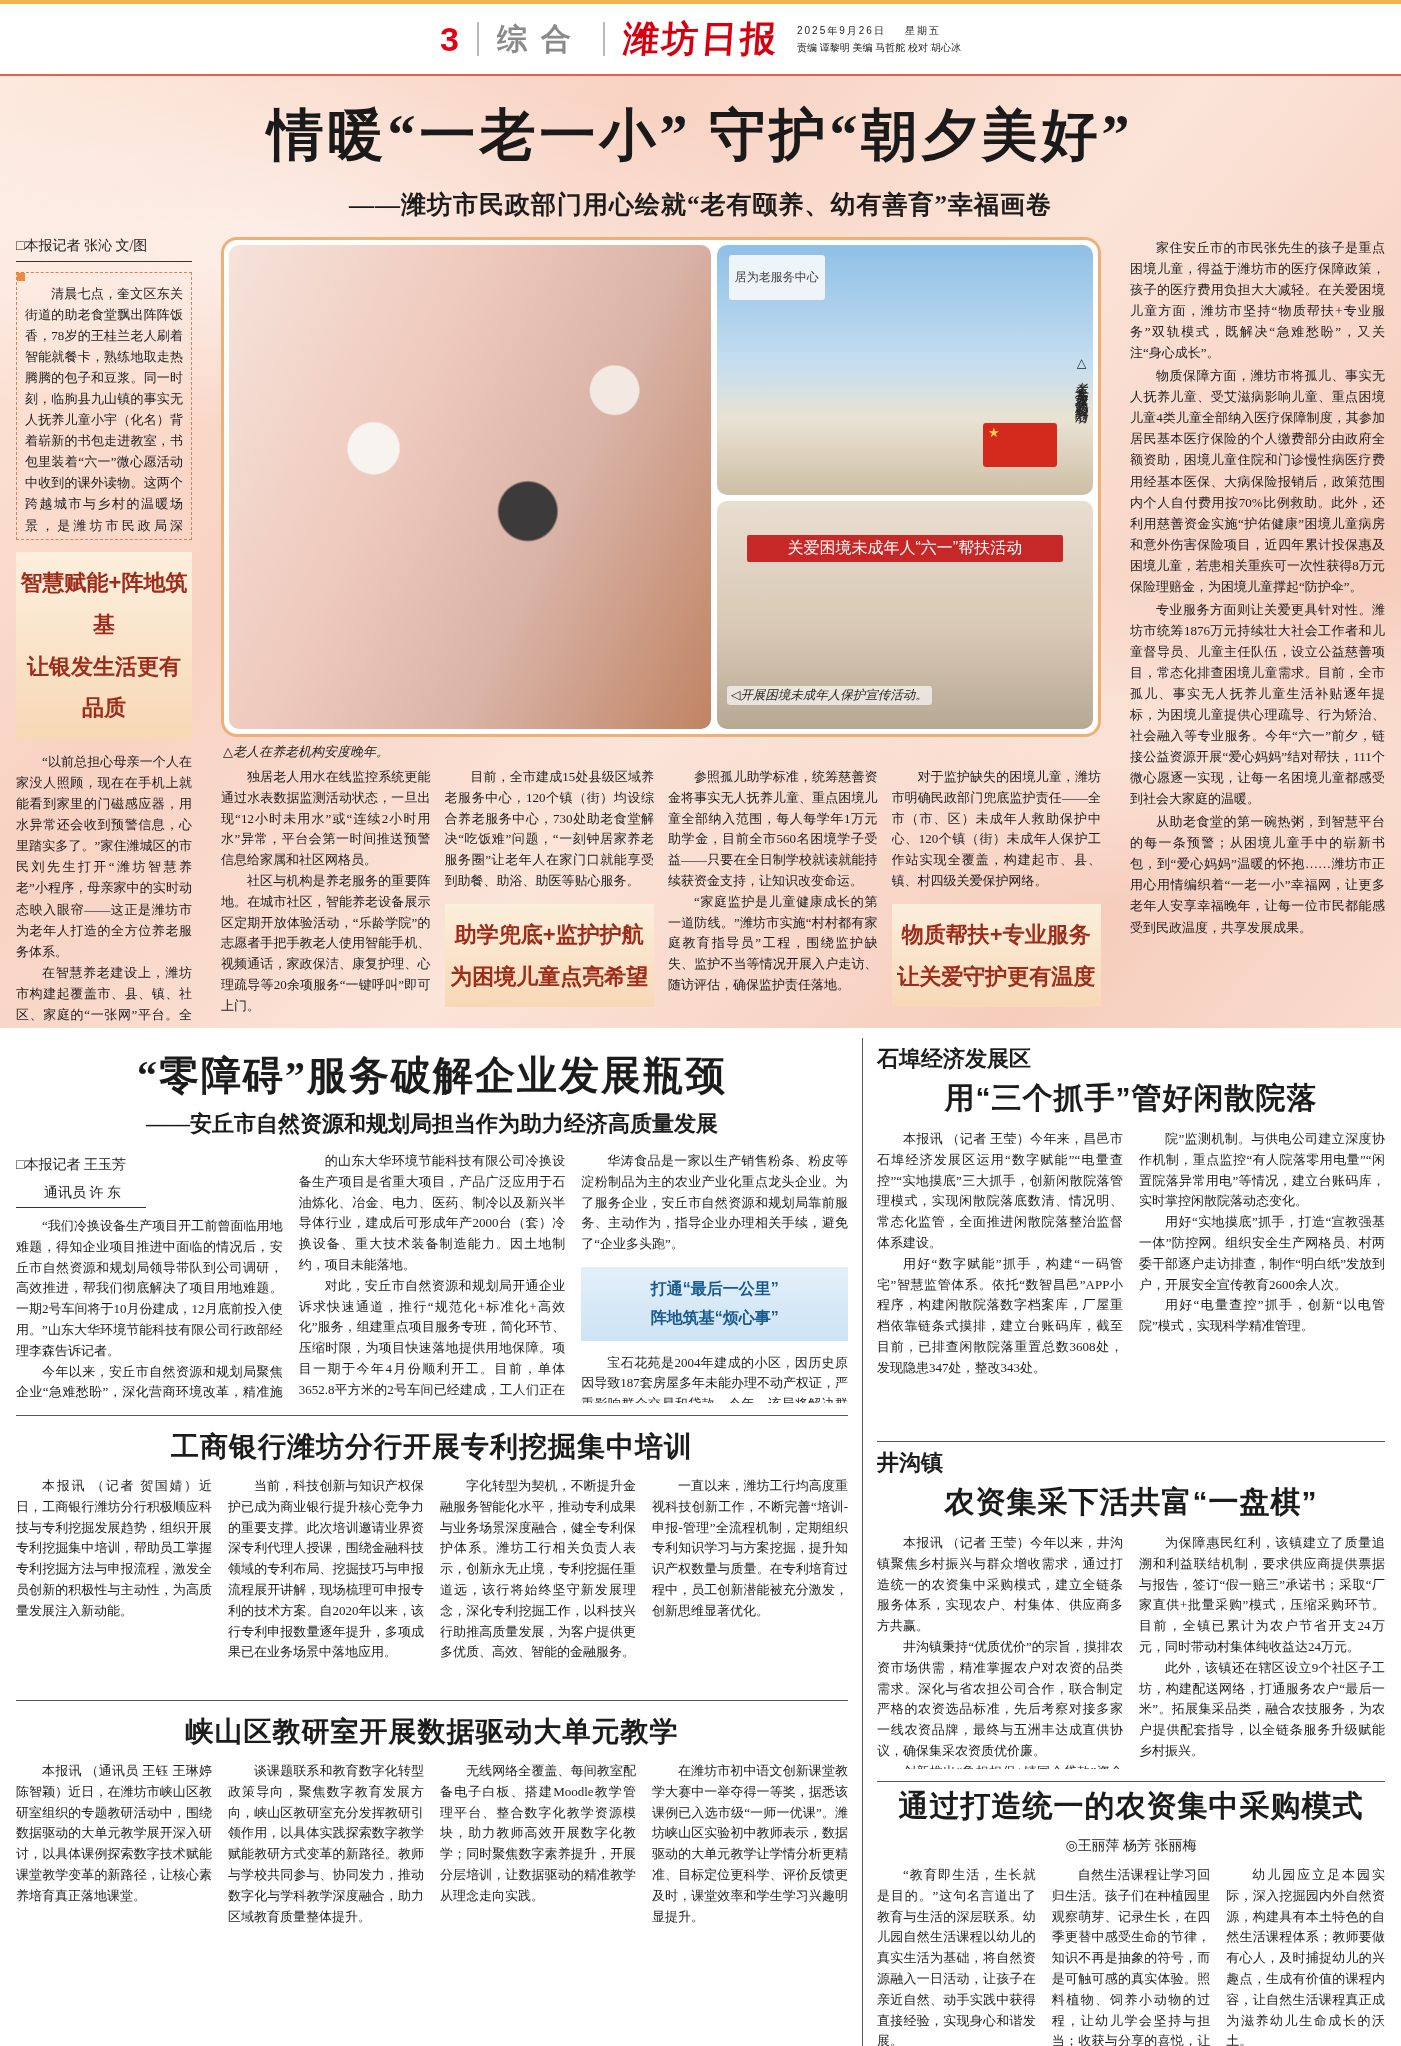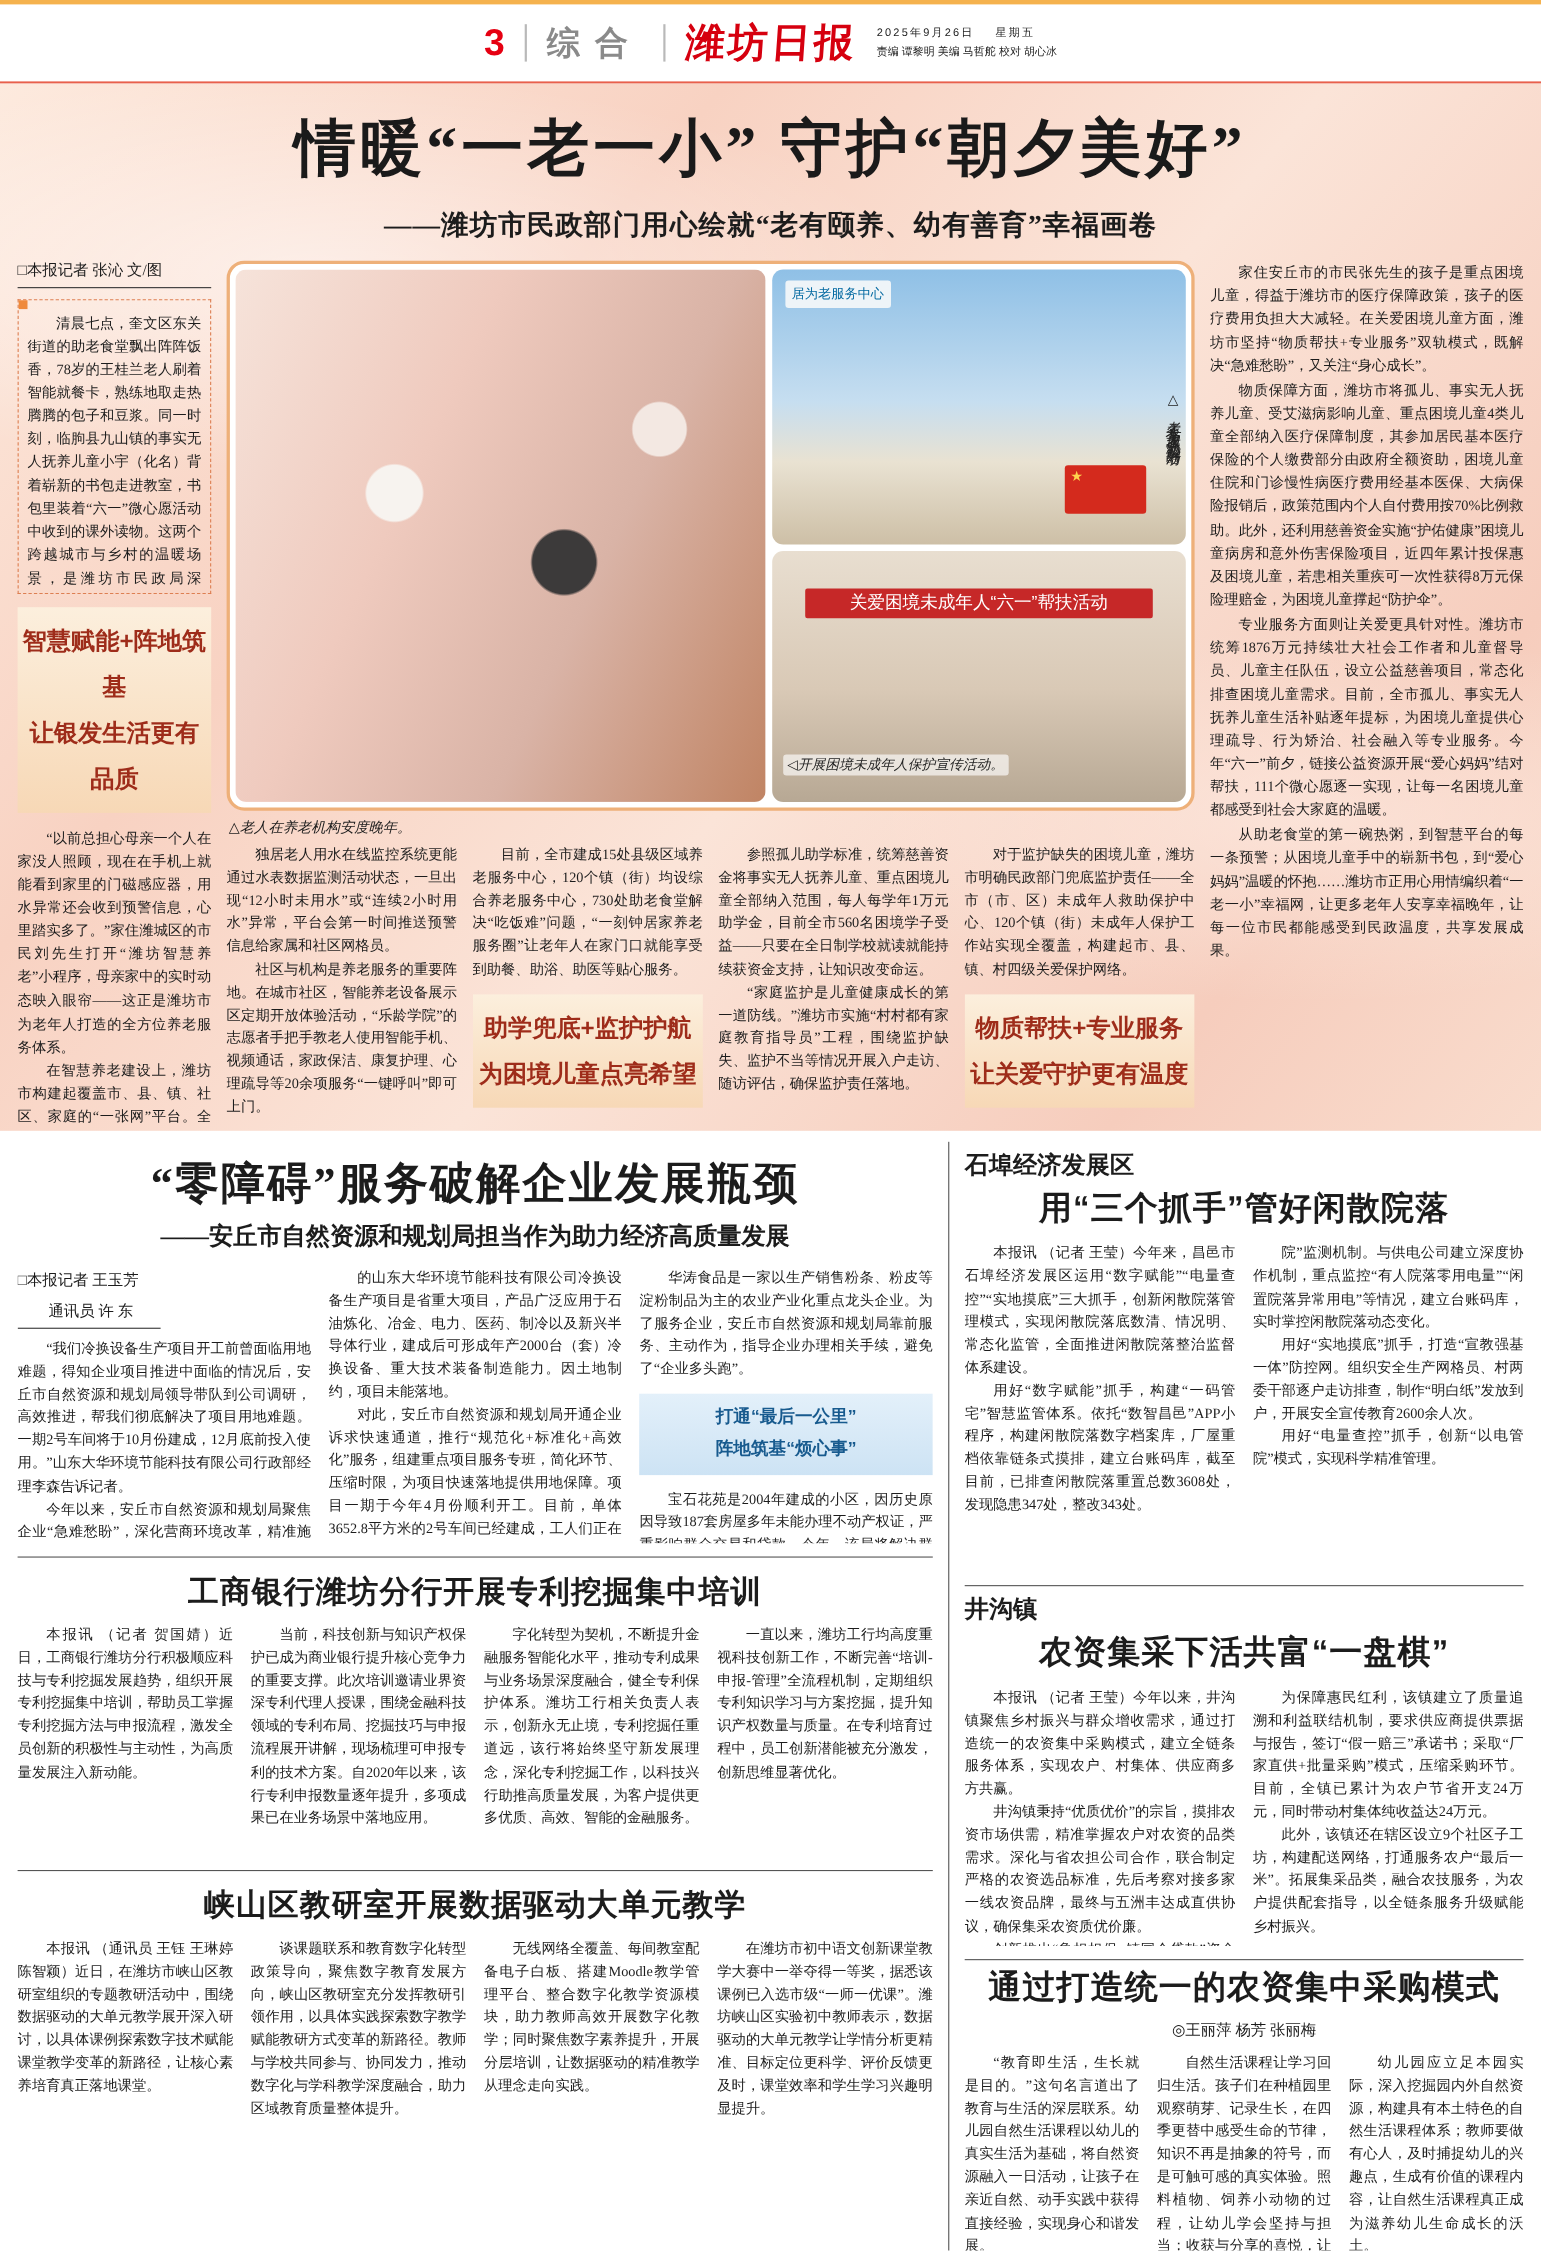--- a/index.html
+++ b/index.html
@@ -17,21 +17,21 @@
   .mast-meta .d1 { letter-spacing:2px; }
 
   
   .feature { height:952px; background:
       radial-gradient(ellipse 900px 300px at 20% 18%, rgba(255,255,255,.55), rgba(255,255,255,0) 60%),
       radial-gradient(ellipse 700px 260px at 85% 70%, rgba(255,240,232,.6), rgba(255,255,255,0) 65%),
       linear-gradient(130deg,#fdeade 0%,#f8d2c2 30%,#fbe4d8 55%,#f6cdbd 82%,#f9dccd 100%);
       padding:14px 16px 10px; position:relative; overflow:hidden; }
   .feature h1 { text-align:center; font-size:56px; font-weight:900; color:#1a1a1a; letter-spacing:4px; margin-top:8px; }
   .feature .deck { text-align:center; font-size:25px; font-weight:bold; margin:14px 0 16px; letter-spacing:1px; }
-  .feature-grid { display:flex; gap:14px; height:980px; }
+  .feature-grid { display:flex; gap:29px; height:980px; }
   .fcol-l { width:176px; flex:none; }
   .fcol-c { width:880px; flex:none; }
   .fcol-r { flex:1; }
   .byline { font-size:14px; border-bottom:1px solid #333; padding-bottom:6px; margin-bottom:10px; }
   .intro-box { border:1px dashed #dd7f52; padding:10px 8px; position:relative; margin-bottom:12px; }
   .intro-box:before { content:""; position:absolute; left:-8px; top:-8px; width:16px; height:16px; background:#ef8a3c; }
   .intro-box:after  { content:""; position:absolute; left:-16px; top:0px; width:10px; height:10px; background:#f6c79d; }
   .ftext p, .intro-box p { font-size:13px; line-height:1.62; text-align:justify; text-indent:2em; }
   .subhead { background:linear-gradient(#fcefdd,#f7d8b6); color:#9e2c1a; text-align:center; font-weight:bold; font-size:22px; line-height:1.9; padding:10px 4px; margin:12px 0; font-family:"Liberation Sans",sans-serif; }
   .subhead.blue { background:linear-gradient(#e3f0fa,#cde3f4); color:#175a8e; font-size:16px; padding:8px 2px; line-height:1.8; }
@@ -43,21 +43,21 @@
   
   .collage { height:500px; display:flex; gap:6px; background:#fff; border:3px solid #eeb079; border-radius:16px; padding:5px; }
   .photo { border-radius:10px; position:relative; overflow:hidden; }
   .photo-main { flex:1.28; background:
       radial-gradient(circle 90px at 30% 42%, #f7f3ef 0 28%, rgba(0,0,0,0) 30%),
       radial-gradient(circle 110px at 62% 55%, #3c3a3a 0 26%, rgba(0,0,0,0) 28%),
       radial-gradient(circle 80px at 80% 30%, #f3e8e2 0 30%, rgba(0,0,0,0) 32%),
       linear-gradient(115deg,#f6e3da 0%,#efcabe 35%,#d9b3a6 65%,#c08464 100%); }
   .photo-stack { flex:1; display:flex; flex-direction:column; gap:6px; }
   .photo-bldg { flex:1.1; background:linear-gradient(#8fc0e6 0%,#c6def0 48%,#e9e2d2 70%,#cdbfa6 100%); }
-  .photo-bldg .sign { position:absolute; top:10px; left:12px; background:#eef4f8; color:#0369a1; font-size:12px; padding:4px 6px; border-radius:3px; font-family:"Liberation Sans",sans-serif; }
+  .photo-bldg .sign { position:absolute; top:10px; left:12px; background:#eef4f8; color:#404040; font-size:12px; padding:14px 6px; border-radius:3px; font-family:"Liberation Sans",sans-serif; }
   .photo-bldg .flag { position:absolute; bottom:28px; right:36px; width:74px; height:44px; background:#d42a1d; border-radius:3px; }
   .photo-bldg .flag:before{ content:"★"; color:#ffd34d; font-size:13px; position:absolute; left:5px; top:2px; }
   .photo-act { flex:1; background:linear-gradient(#e8ded0 0%,#d9c9b6 55%,#b7a894 100%); }
   .photo-act .banner { position:absolute; top:34px; left:8%; width:84%; background:#c62828; color:#fff; font-size:16px; text-align:center; padding:3px 2px; border-radius:2px; font-family:"Liberation Sans",sans-serif; white-space:nowrap; overflow:hidden; }
   .vcap { position:absolute; right:4px; top:110px; writing-mode:vertical-rl; font-size:12.5px; color:#222; letter-spacing:2px; background:rgba(255,255,255,.0); font-style:italic; }
   .cap-row { font-size:13px; font-style:italic; margin:6px 2px; }
   .cap-left { position:absolute; left:10px; bottom:24px; font-size:12.5px; font-style:italic; color:#222; background:rgba(255,255,255,.65); padding:1px 4px; border-radius:3px; }
   .mid-cols { display:flex; gap:14px; height:252px; margin-top:4px; }
   .mid-cols .mcol { flex:1; overflow:hidden; }
   .mid-cols p { font-size:13px; line-height:1.6; text-align:justify; text-indent:2em; }

